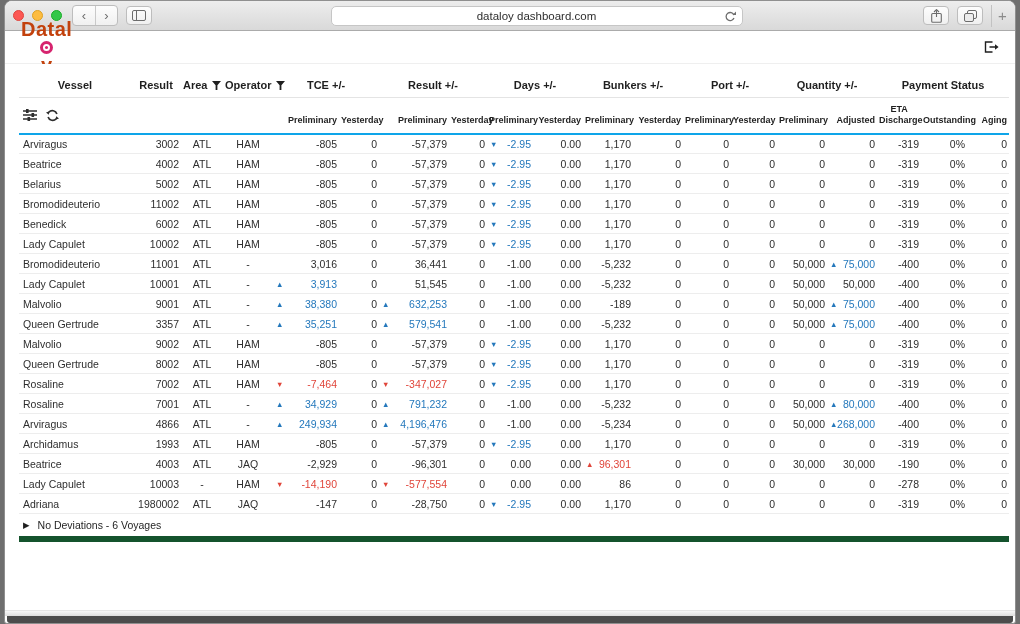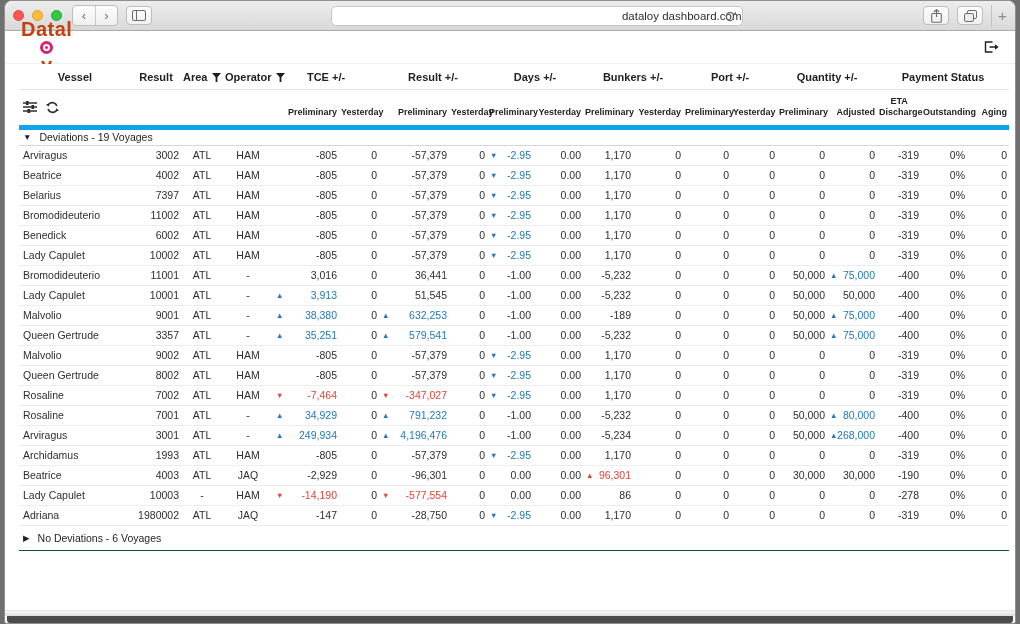--- a/index.html
+++ b/index.html
@@ -17,56 +17,56 @@
   .light.yellow { background:#fdbc40; border:1px solid #dea123; }
   .light.green { background:#33c748; border:1px solid #1aad29; }
   .navgroup { display:flex; border:1px solid #bdbdbd; border-radius:4px; overflow:hidden; margin-right:8px; background:linear-gradient(#fdfdfd,#f0f0f0); }
   .navbtn { width:22px; height:19px; display:flex; align-items:center; justify-content:center;
             color:#6c6c6c; font-size:13px; line-height:1; }
   .navbtn + .navbtn { border-left:1px solid #c9c9c9; }
   .chromebtn { width:26px; height:19px; border:1px solid #bdbdbd; border-radius:4px;
                background:linear-gradient(#fdfdfd,#f0f0f0); display:flex; align-items:center; justify-content:center; margin-right:8px; }
   .urlwrap { flex:1; display:flex; justify-content:center; }
   .urlfield { position:relative; width:412px; height:20px; background:#fff; border:1px solid #c6c6c6;
-              border-radius:5px; display:flex; align-items:center; justify-content:flex-end;
+              border-radius:5px; display:flex; align-items:center; justify-content:center;
               font-size:11.5px; color:#2e2e2e; }
   .reload { position:absolute; right:6px; top:3px; }
   .rightbtns { display:flex; align-items:center; gap:8px; margin-left:10px; }
   .newtab { color:#8b8b8b; font-size:15px; width:16px; text-align:center; border-left:1px solid #c2c2c2; padding-left:6px; height:22px; line-height:22px; }
 
   
   .appheader { height:33px; flex:0 0 33px; display:flex; align-items:center; justify-content:space-between;
                padding:0 16px; border-bottom:1px solid #efefef; background:#fff; }
   .logo { font-size:20px; font-weight:bold; letter-spacing:0.5px; color:#c2410c; display:flex; align-items:center;flex-direction:column; }
   .logo-o { display:inline-block; width:13px; height:13px; border:3px solid #d6246e; border-radius:50%;
             position:relative; margin:0 0.5px; }
   .logo-o i { position:absolute; left:50%; top:50%; width:3px; height:3px; margin:-1.5px 0 0 -1.5px;
               border-radius:50%; background:#d6246e; }
 
   
   .tablewrap { flex:1; background:#fff; overflow:hidden; }
-  table { table-layout:fixed; border-collapse:collapse; width:990px; margin:0 14px; color:#2e2e2e; }
+  table { table-layout:fixed; border-collapse:collapse; width:990px; margin:8px 14px; color:#2e2e2e; }
   thead th { font-weight:bold; color:#1f1f1f; }
   tr.cols th { font-size:11px; padding:7px 2px 6px; border-bottom:1px solid #e4e4e4; text-align:center; white-space:nowrap; }
-  tr.subs th { font-size:9px; padding:6px 2px 6px; border-bottom:5px solid #0ea5e9; text-align:right;
+  tr.subs th { font-size:9px; padding:6px 2px 6px; border-bottom:2px solid #0ea5e9; text-align:right;
                vertical-align:bottom; white-space:nowrap; line-height:1.25; }
   tr.subs th.wrap { white-space:normal; text-align:center; }
   tr.subs th.toolcell { text-align:left; vertical-align:middle; padding-left:4px; }
   .tools { display:flex; align-items:center; gap:9px; }
   tbody td { height:20px; padding:0 2px; border-bottom:1px solid #ededed; font-size:10.5px;
              text-align:right; white-space:nowrap; }
   td.t-left { text-align:left; padding-left:4px; }
   td.t-center { text-align:center; }
   td.num { position:relative; }
   td.num .arr { position:absolute; left:3px; top:50%; transform:translateY(-50%); font-size:7.5px; }
   .blue { color:#2478bc; } .red { color:#e0453a; }
   tr.section td, tr.footsec td { font-size:10.5px; text-align:left; padding-left:4px; color:#1f1f1f; }
   tr.section td { height:18px; border-bottom:1px solid #d6d6d6; }
   tr.sec-ack td { height:34px; border-bottom:1px solid #cfcfcf; }
-  tr.sec-nodev td { height:25px; border-bottom:1px solid #14532d; }
+  tr.sec-nodev td { height:25px; border-bottom:6px solid #14532d; }
   .tri { display:inline-block; font-size:8.5px; margin-right:8px; color:#1f1f1f; vertical-align:1px; }
   .dashicon { display:inline-block; width:9px; border-top:2px solid #1f1f1f; margin-right:8px; vertical-align:3px; }
   .filtericon { display:inline-block; margin-left:5px; vertical-align:-1px; }
 
   
   .bottomshadow { flex:0 0 6px; background:linear-gradient(#f7f7f7,#dedede); border-top:1px solid #e5e5e5; }
   .bottombar { flex:0 0 7px; background:#4c4c4c; margin:0 2px; border-radius:0 0 3px 3px; }
 </style>
 </head>
 <body>
@@ -214,23 +214,20 @@
             <th>Preliminary</th>
             <th>Yesterday</th>
             <th>Preliminary</th>
             <th>Adjusted</th>
             <th class="wrap">ETA Discharge</th>
             <th>Outstanding</th>
             <th>Aging</th>
           </tr>
         </thead>
       <tbody id="grid-body">
-          <tr class="section">
-            <td colspan="19"><span class="tri">▼</span><span>Deviations - 19 Voyages</span></td>
-          </tr>
           <tr>
             <td class="t-left">Arviragus</td>
             <td>3002</td>
             <td class="t-center">ATL</td>
             <td class="t-center">HAM</td>
             <td class="num"><span>-805</span></td>
             <td class="num"><span>0</span></td>
             <td class="num"><span>-57,379</span></td>
             <td class="num"><span>0</span></td>
             <td class="num"><span class="arr blue">▼</span><span class="blue">-2.95</span></td>
@@ -261,21 +258,21 @@
             <td class="num"><span>0</span></td>
             <td class="num"><span>0</span></td>
             <td class="num"><span>0</span></td>
             <td class="num"><span>0</span></td>
             <td class="num"><span>-319</span></td>
             <td class="num"><span>0%</span></td>
             <td class="num"><span>0</span></td>
           </tr>
           <tr>
             <td class="t-left">Belarius</td>
-            <td>7397</td>
+            <td>5002</td>
             <td class="t-center">ATL</td>
             <td class="t-center">HAM</td>
             <td class="num"><span>-805</span></td>
             <td class="num"><span>0</span></td>
             <td class="num"><span>-57,379</span></td>
             <td class="num"><span>0</span></td>
             <td class="num"><span class="arr blue">▼</span><span class="blue">-2.95</span></td>
             <td class="num"><span>0.00</span></td>
             <td class="num"><span>1,170</span></td>
             <td class="num"><span>0</span></td>
@@ -513,21 +510,21 @@
             <td class="num"><span>0</span></td>
             <td class="num"><span>0</span></td>
             <td class="num"><span>50,000</span></td>
             <td class="num"><span class="arr blue">▲</span><span class="blue">80,000</span></td>
             <td class="num"><span>-400</span></td>
             <td class="num"><span>0%</span></td>
             <td class="num"><span>0</span></td>
           </tr>
           <tr>
             <td class="t-left">Arviragus</td>
-            <td>3001</td>
+            <td>4866</td>
             <td class="t-center">ATL</td>
             <td class="t-center">-</td>
             <td class="num"><span class="arr blue">▲</span><span class="blue">249,934</span></td>
             <td class="num"><span>0</span></td>
             <td class="num"><span class="arr blue">▲</span><span class="blue">4,196,476</span></td>
             <td class="num"><span>0</span></td>
             <td class="num"><span>-1.00</span></td>
             <td class="num"><span>0.00</span></td>
             <td class="num"><span>-5,234</span></td>
             <td class="num"><span>0</span></td>

